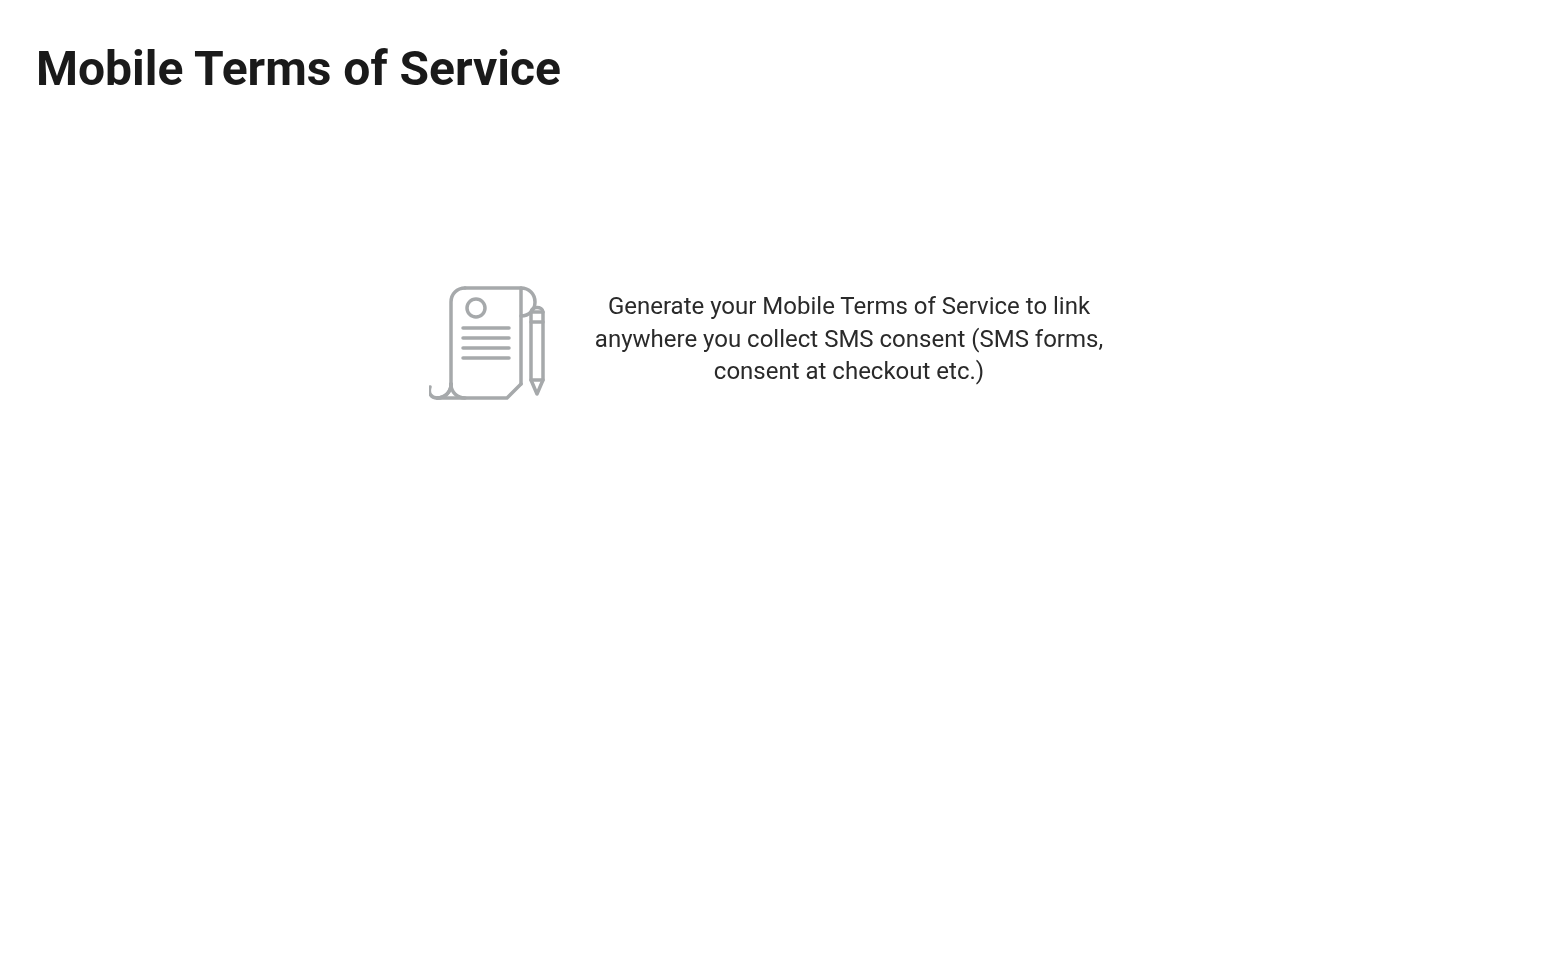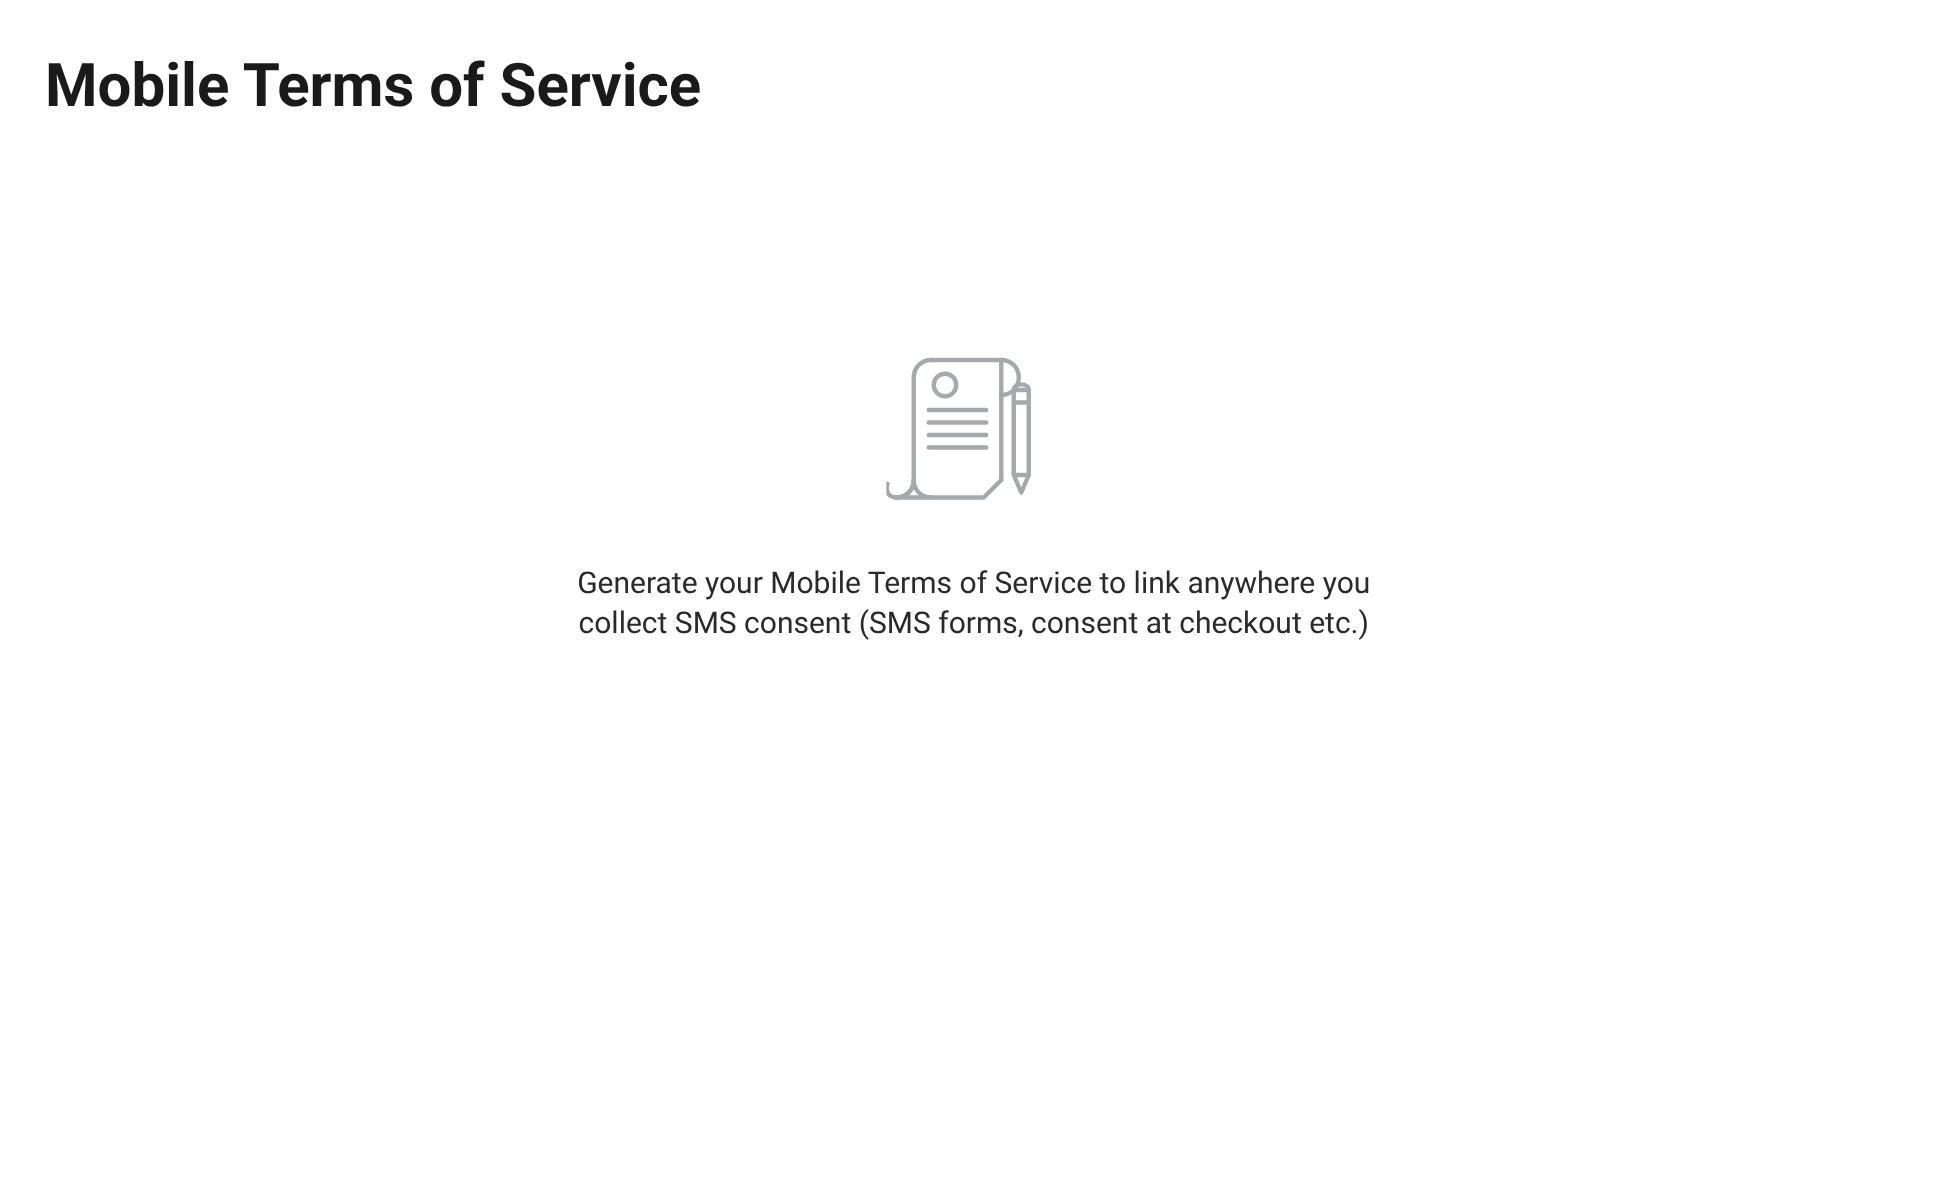--- a/index.html
+++ b/index.html
@@ -20,21 +20,20 @@
       font-weight: 700;
       padding: 40px 0 0 36px;
       color: #1a1a1a;
     }
     .empty-state {
       position: absolute;
       top: 280px;
       left: 50%;
       transform: translateX(-50%);
       display: flex;
-      flex-direction: column;
       align-items: center;
       width: 700px;
       text-align: center;
     }
     .illustration {
       margin-bottom: 36px;
     }
     .description {
       font-size: 24px;
       line-height: 1.35;

